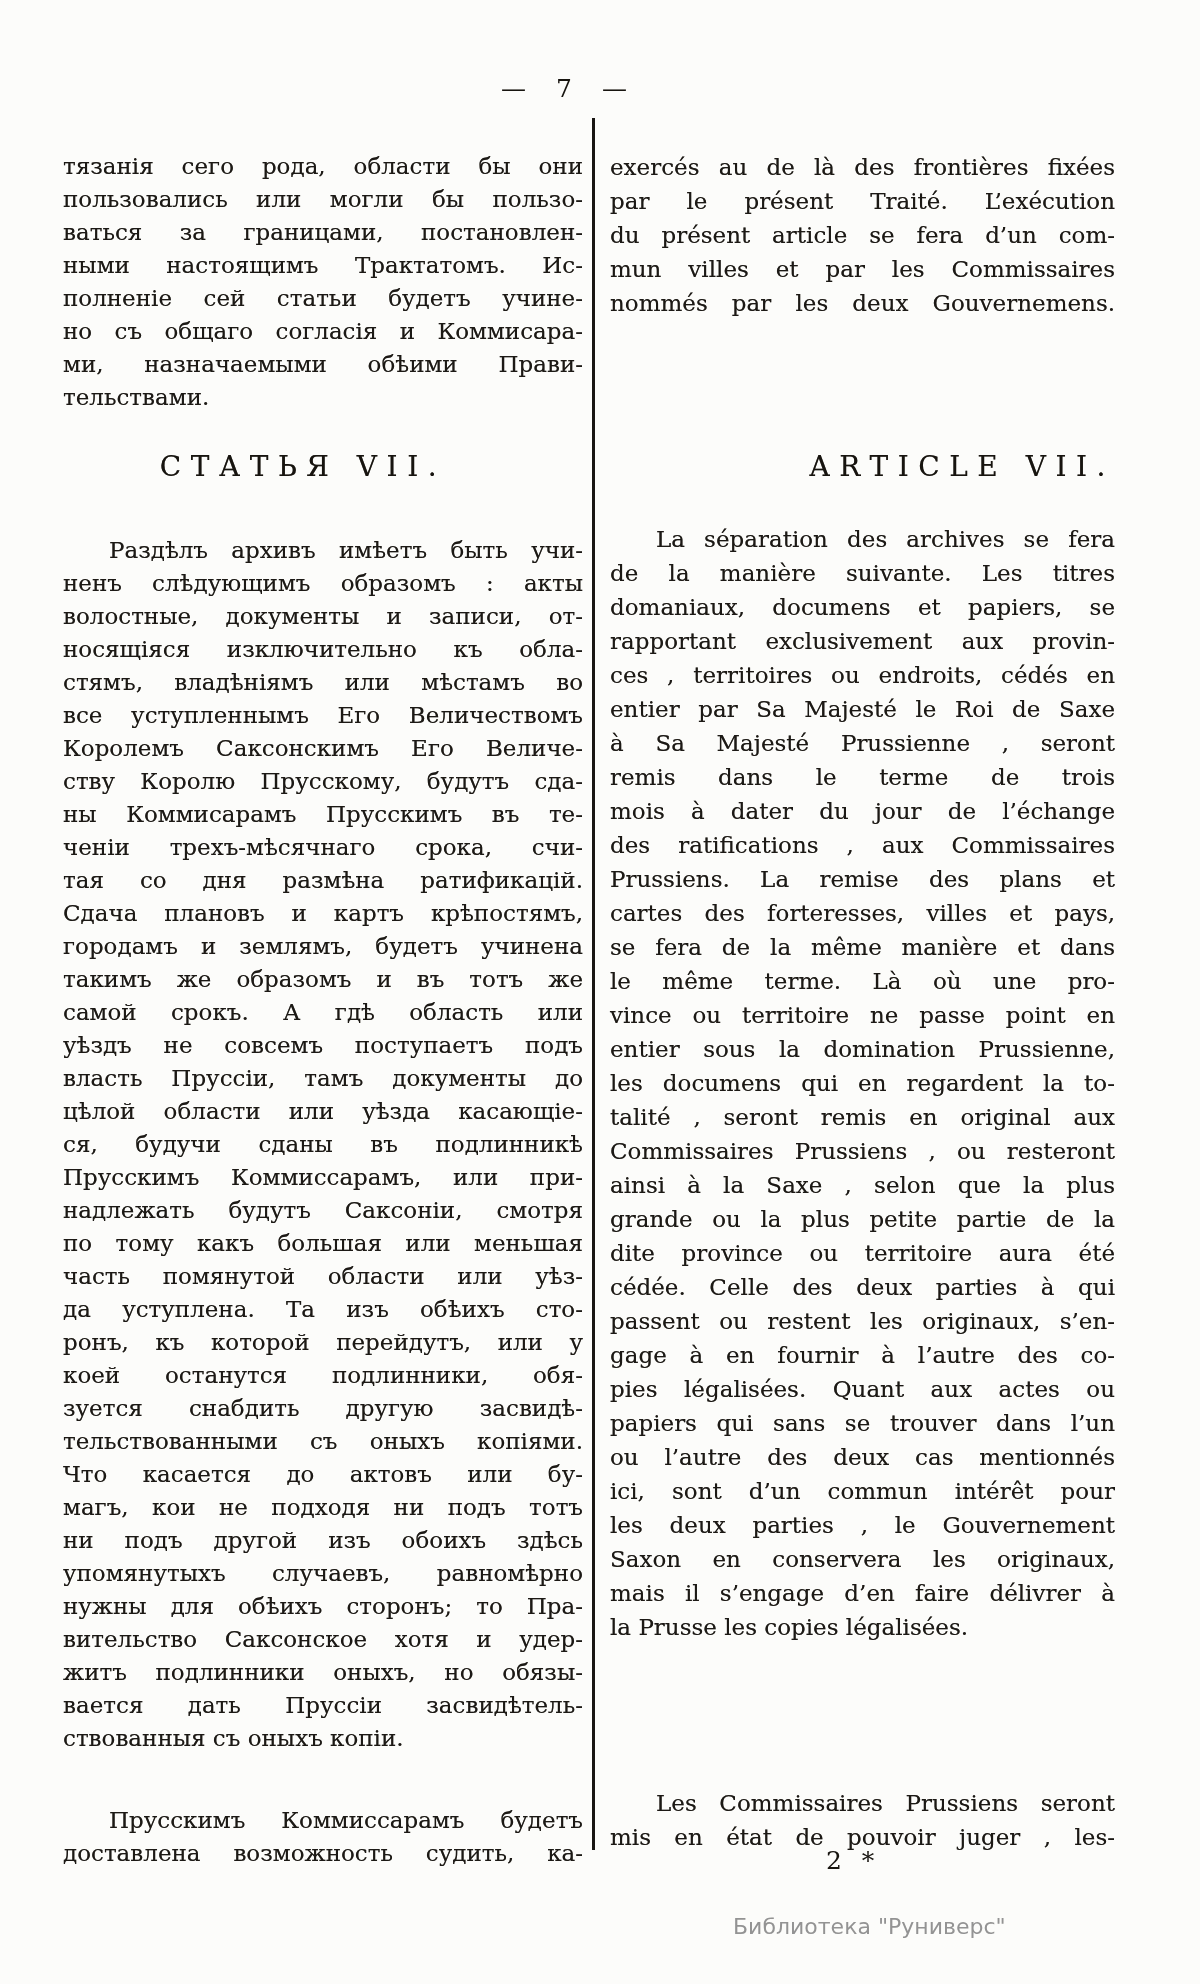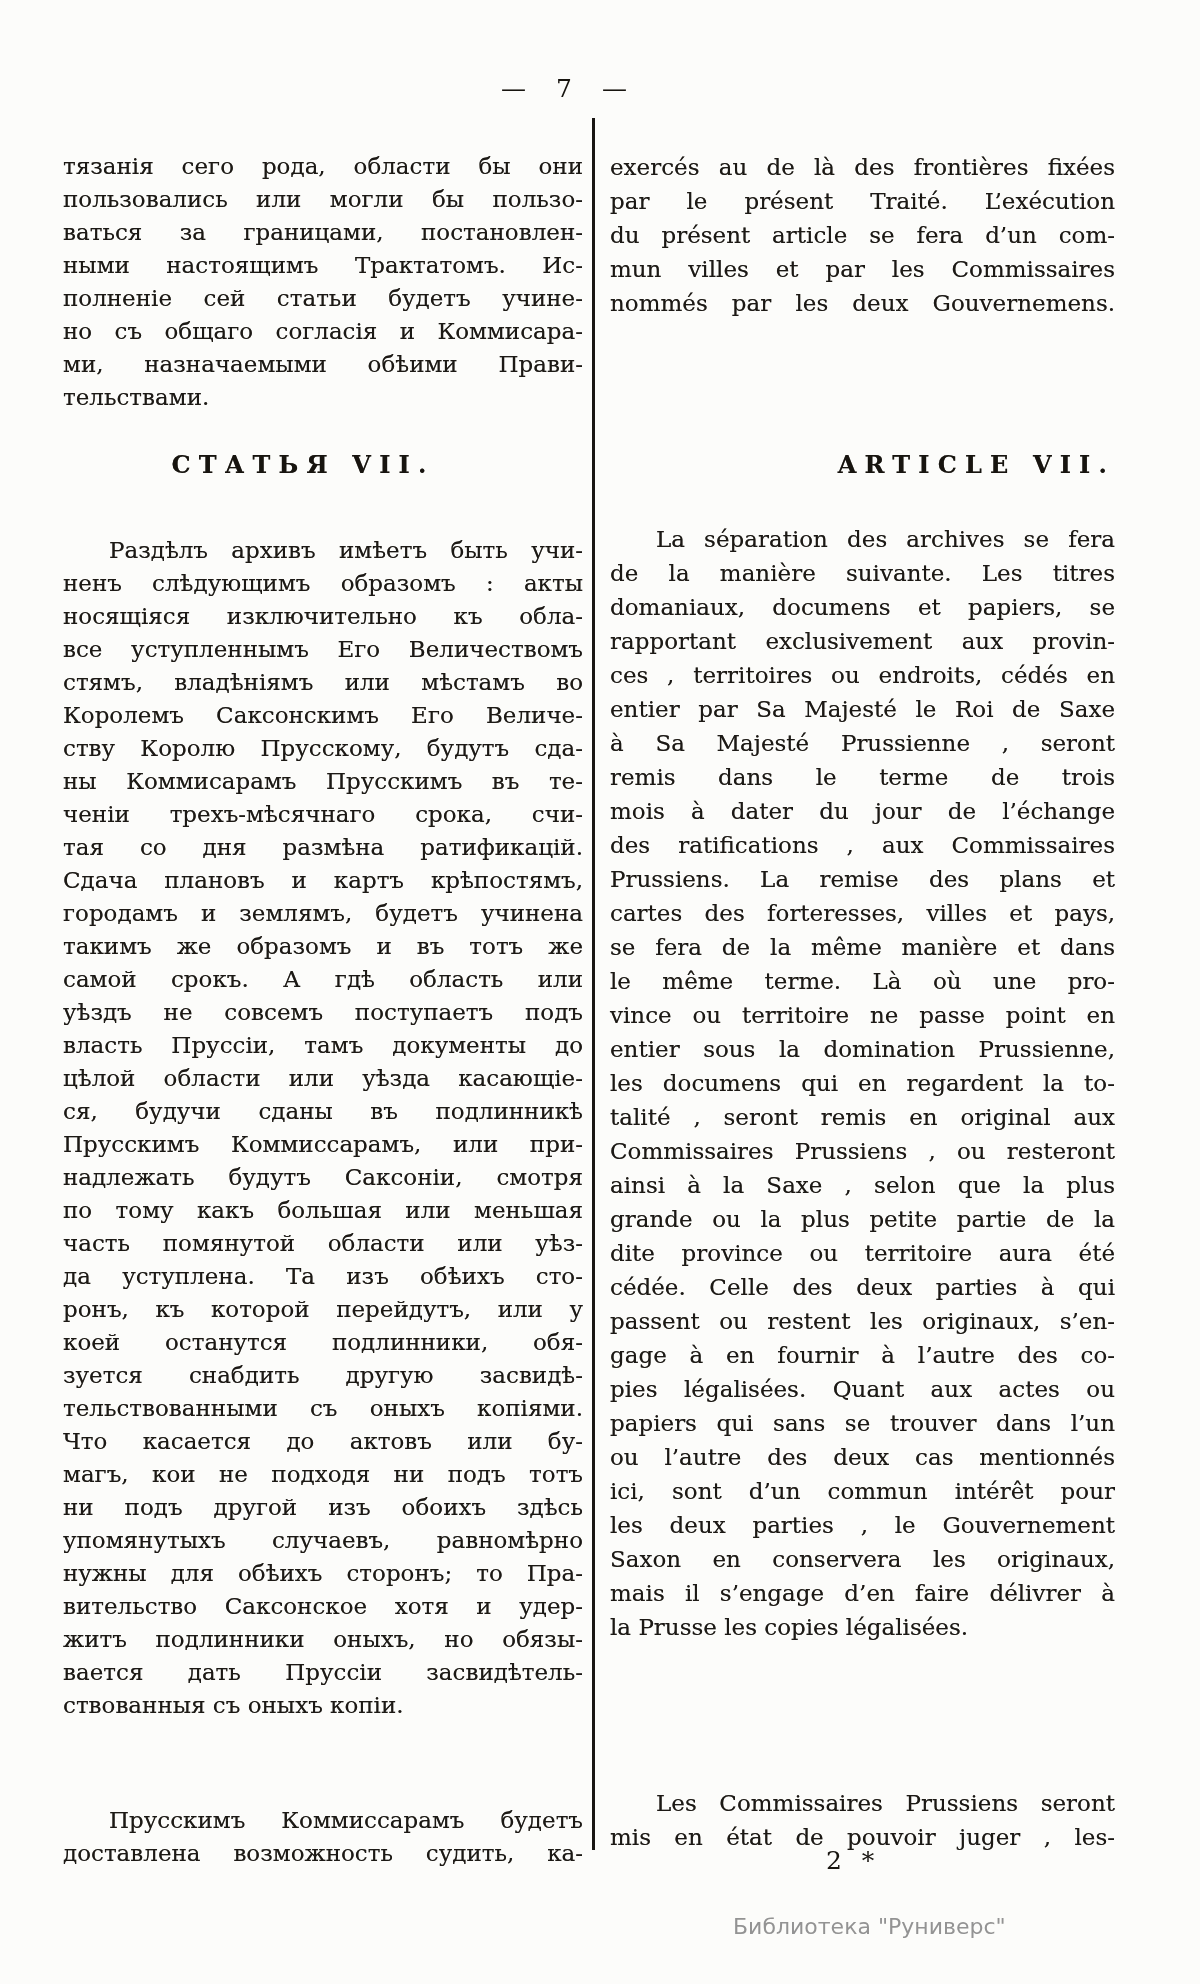--- a/index.html
+++ b/index.html
@@ -44,22 +44,22 @@
   .p-left-body    { left: 63px;  top: 522px;  width: 520px; line-height: 33px; margin-top: 12px; }
   .p-left-closing { left: 63px;  top: 1780px; width: 520px; line-height: 33px; margin-top: 24px; }
 
   .p-right-intro   { left: 610px; top: 150px;  width: 505px; line-height: 34px; }
   .p-right-body    { left: 610px; top: 522px;  width: 505px; line-height: 34px; }
   .p-right-closing { left: 610px; top: 1786px; width: 505px; line-height: 34px; }
 
   .heading {
     position: absolute;
     margin: 0;
-    font-size: 24px;
-    font-weight: bold;
+    font-size: 28px;
+    font-weight: normal;
     letter-spacing: 0.34em;
     text-align: center;
     color: #17140f;
     text-shadow: 0 0 0.5px rgba(20,16,10,0.55);
   }
   .heading-left  { left: 63px;  top: 450px; width: 480px; }
   .heading-right { left: 610px; top: 450px; width: 505px; text-align: right; }
 
   .signature-mark {
     position: absolute;
@@ -95,23 +95,24 @@
         <div class="tline">ными настоящимъ Трактатомъ. Ис-</div>
         <div class="tline">полненіе сей статьи будетъ учине-</div>
         <div class="tline">но съ общаго согласія и Коммисара-</div>
         <div class="tline">ми, назначаемыми обѣими Прави-</div>
         <div class="tline tline-last">тельствами.</div>
       </div>
     <h2 class="heading heading-left">СТАТЬЯ VII.</h2>
     <div class="para p-left-body para-indent">
         <div class="tline">Раздѣлъ архивъ имѣетъ быть учи-</div>
         <div class="tline">ненъ слѣдующимъ образомъ : акты</div>
+        <div class="tline">волостные, документы и записи, от-</div>
         <div class="tline">носящіяся изключительно къ обла-</div>
+        <div class="tline">стямъ, владѣніямъ или мѣстамъ во</div>
         <div class="tline">все уступленнымъ Его Величествомъ</div>
-        <div class="tline">стямъ, владѣніямъ или мѣстамъ во</div>
         <div class="tline">Королемъ Саксонскимъ Его Величе-</div>
         <div class="tline">ству Королю Прусскому, будутъ сда-</div>
         <div class="tline">ны Коммисарамъ Прусскимъ въ те-</div>
         <div class="tline">ченіи трехъ-мѣсячнаго срока, счи-</div>
         <div class="tline">тая со дня размѣна ратификацій.</div>
         <div class="tline">Сдача плановъ и картъ крѣпостямъ,</div>
         <div class="tline">городамъ и землямъ, будетъ учинена</div>
         <div class="tline">такимъ же образомъ и въ тотъ же</div>
         <div class="tline">самой срокъ. А гдѣ область или</div>
         <div class="tline">уѣздъ не совсемъ поступаетъ подъ</div>

